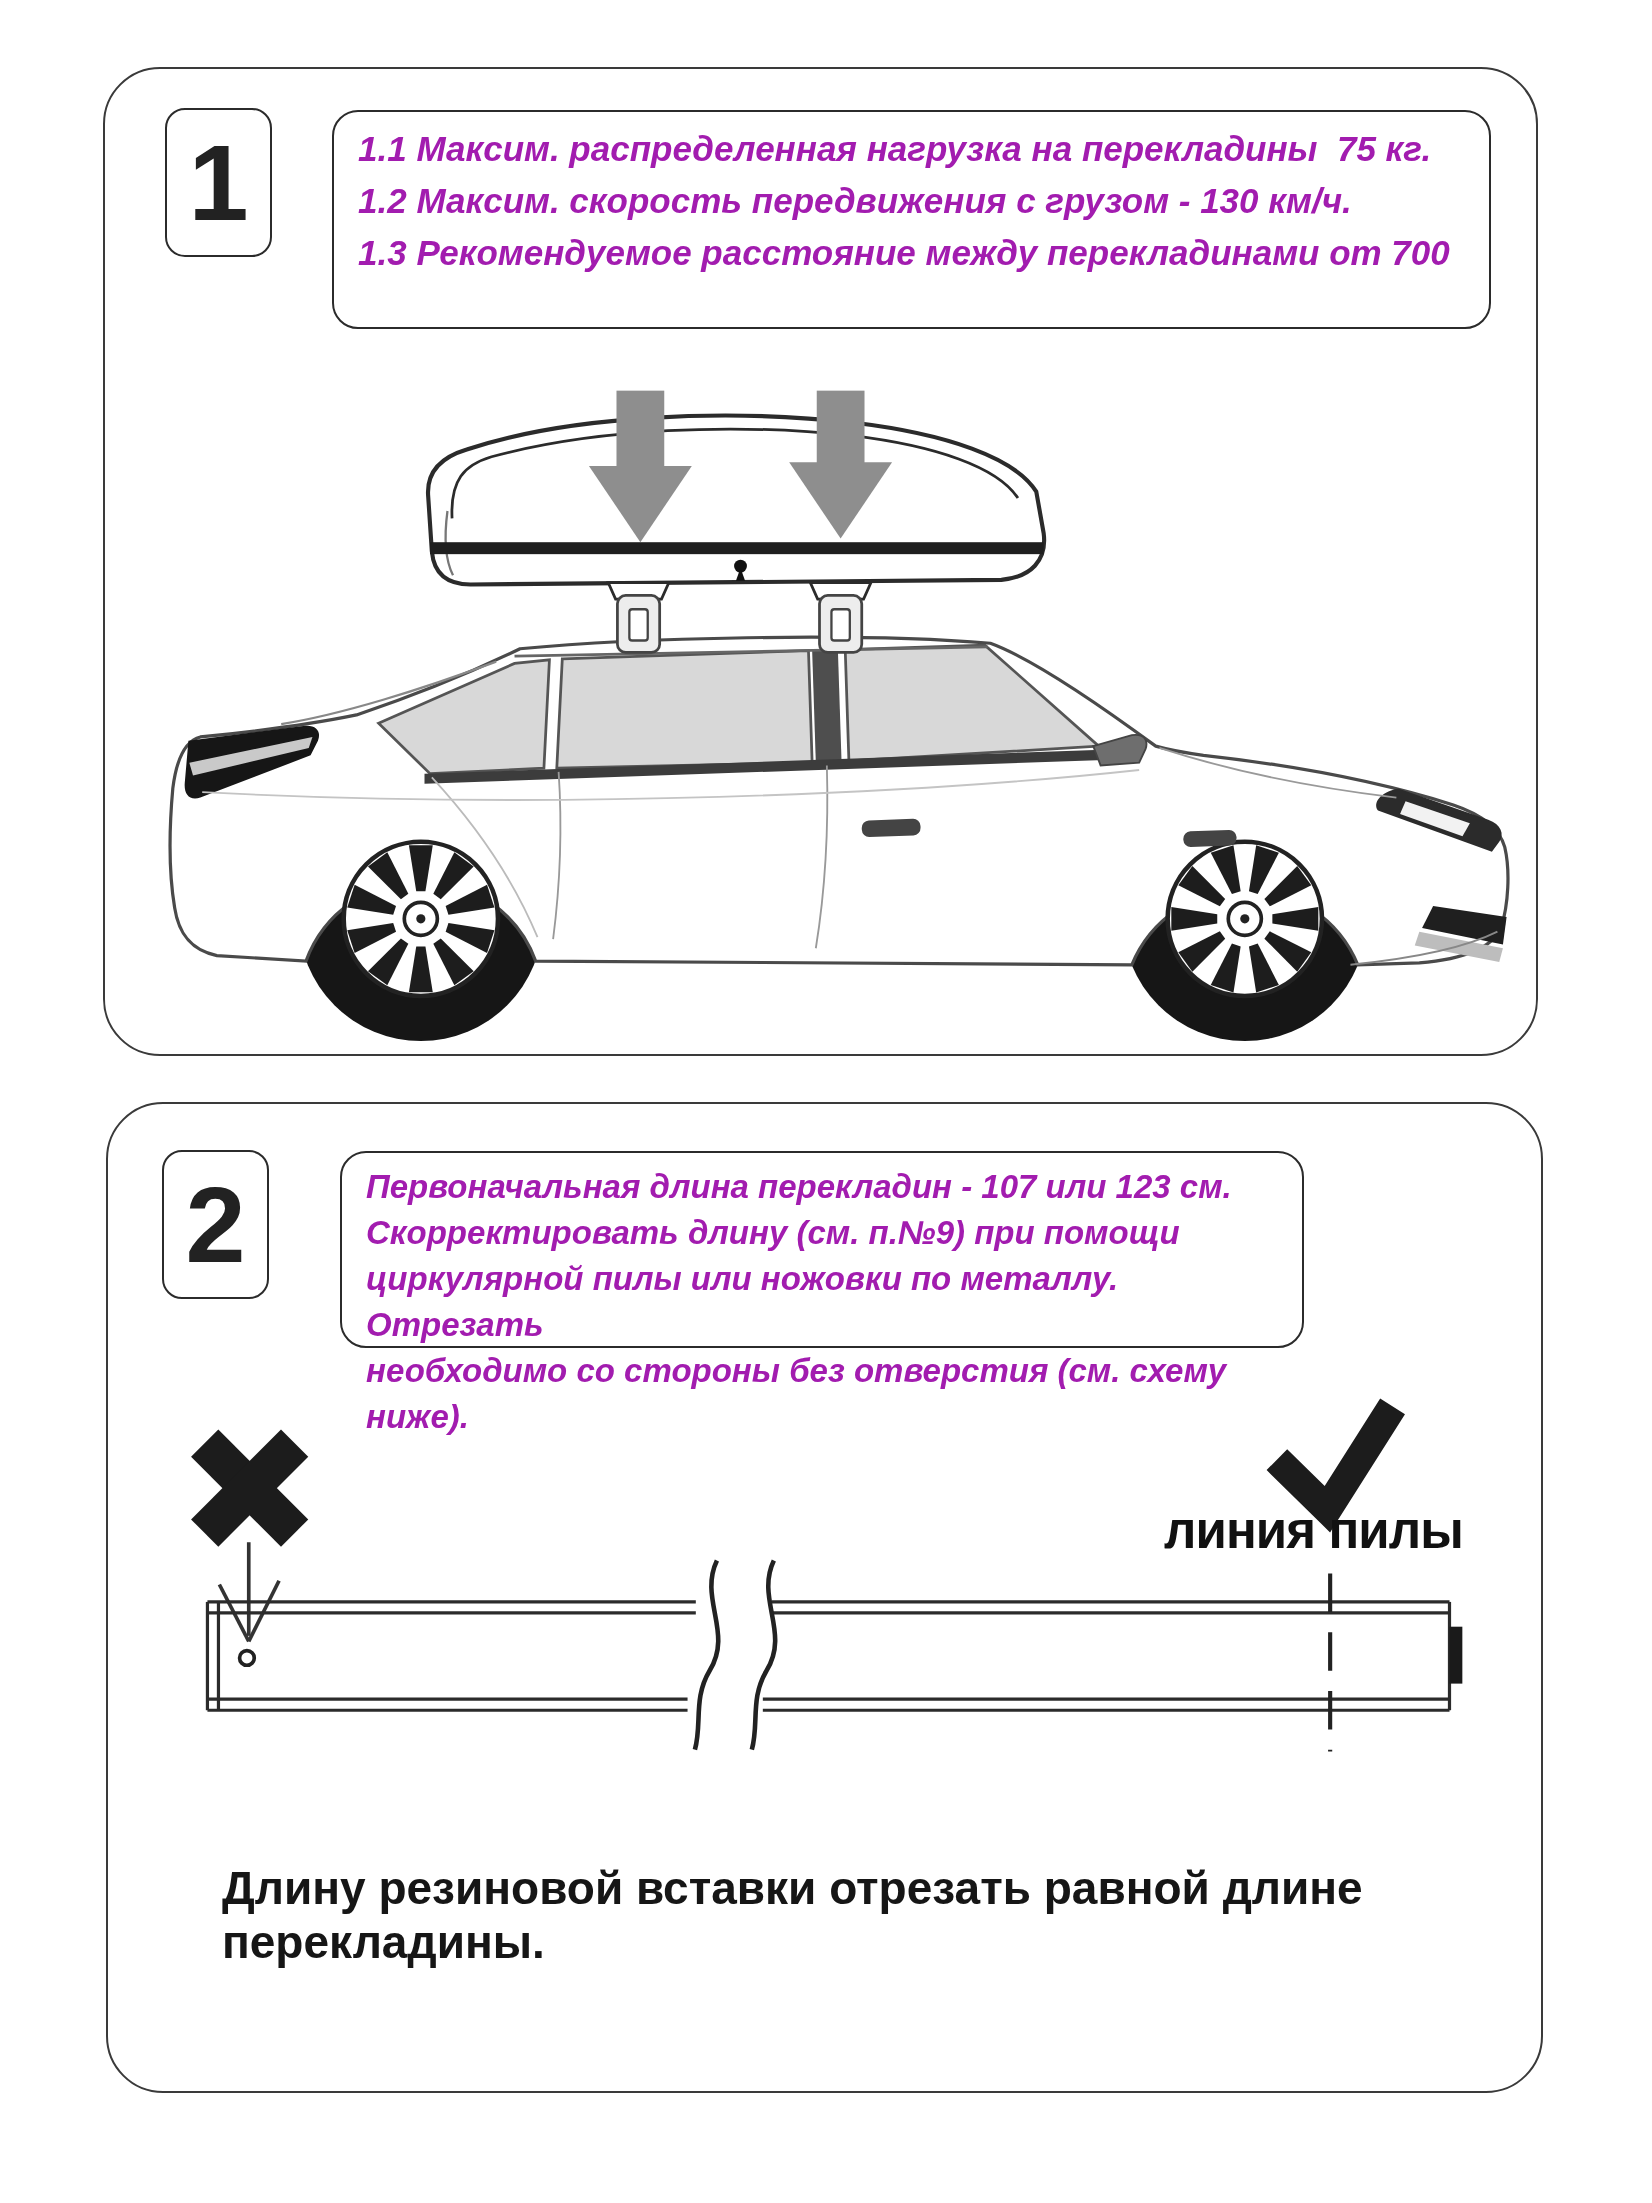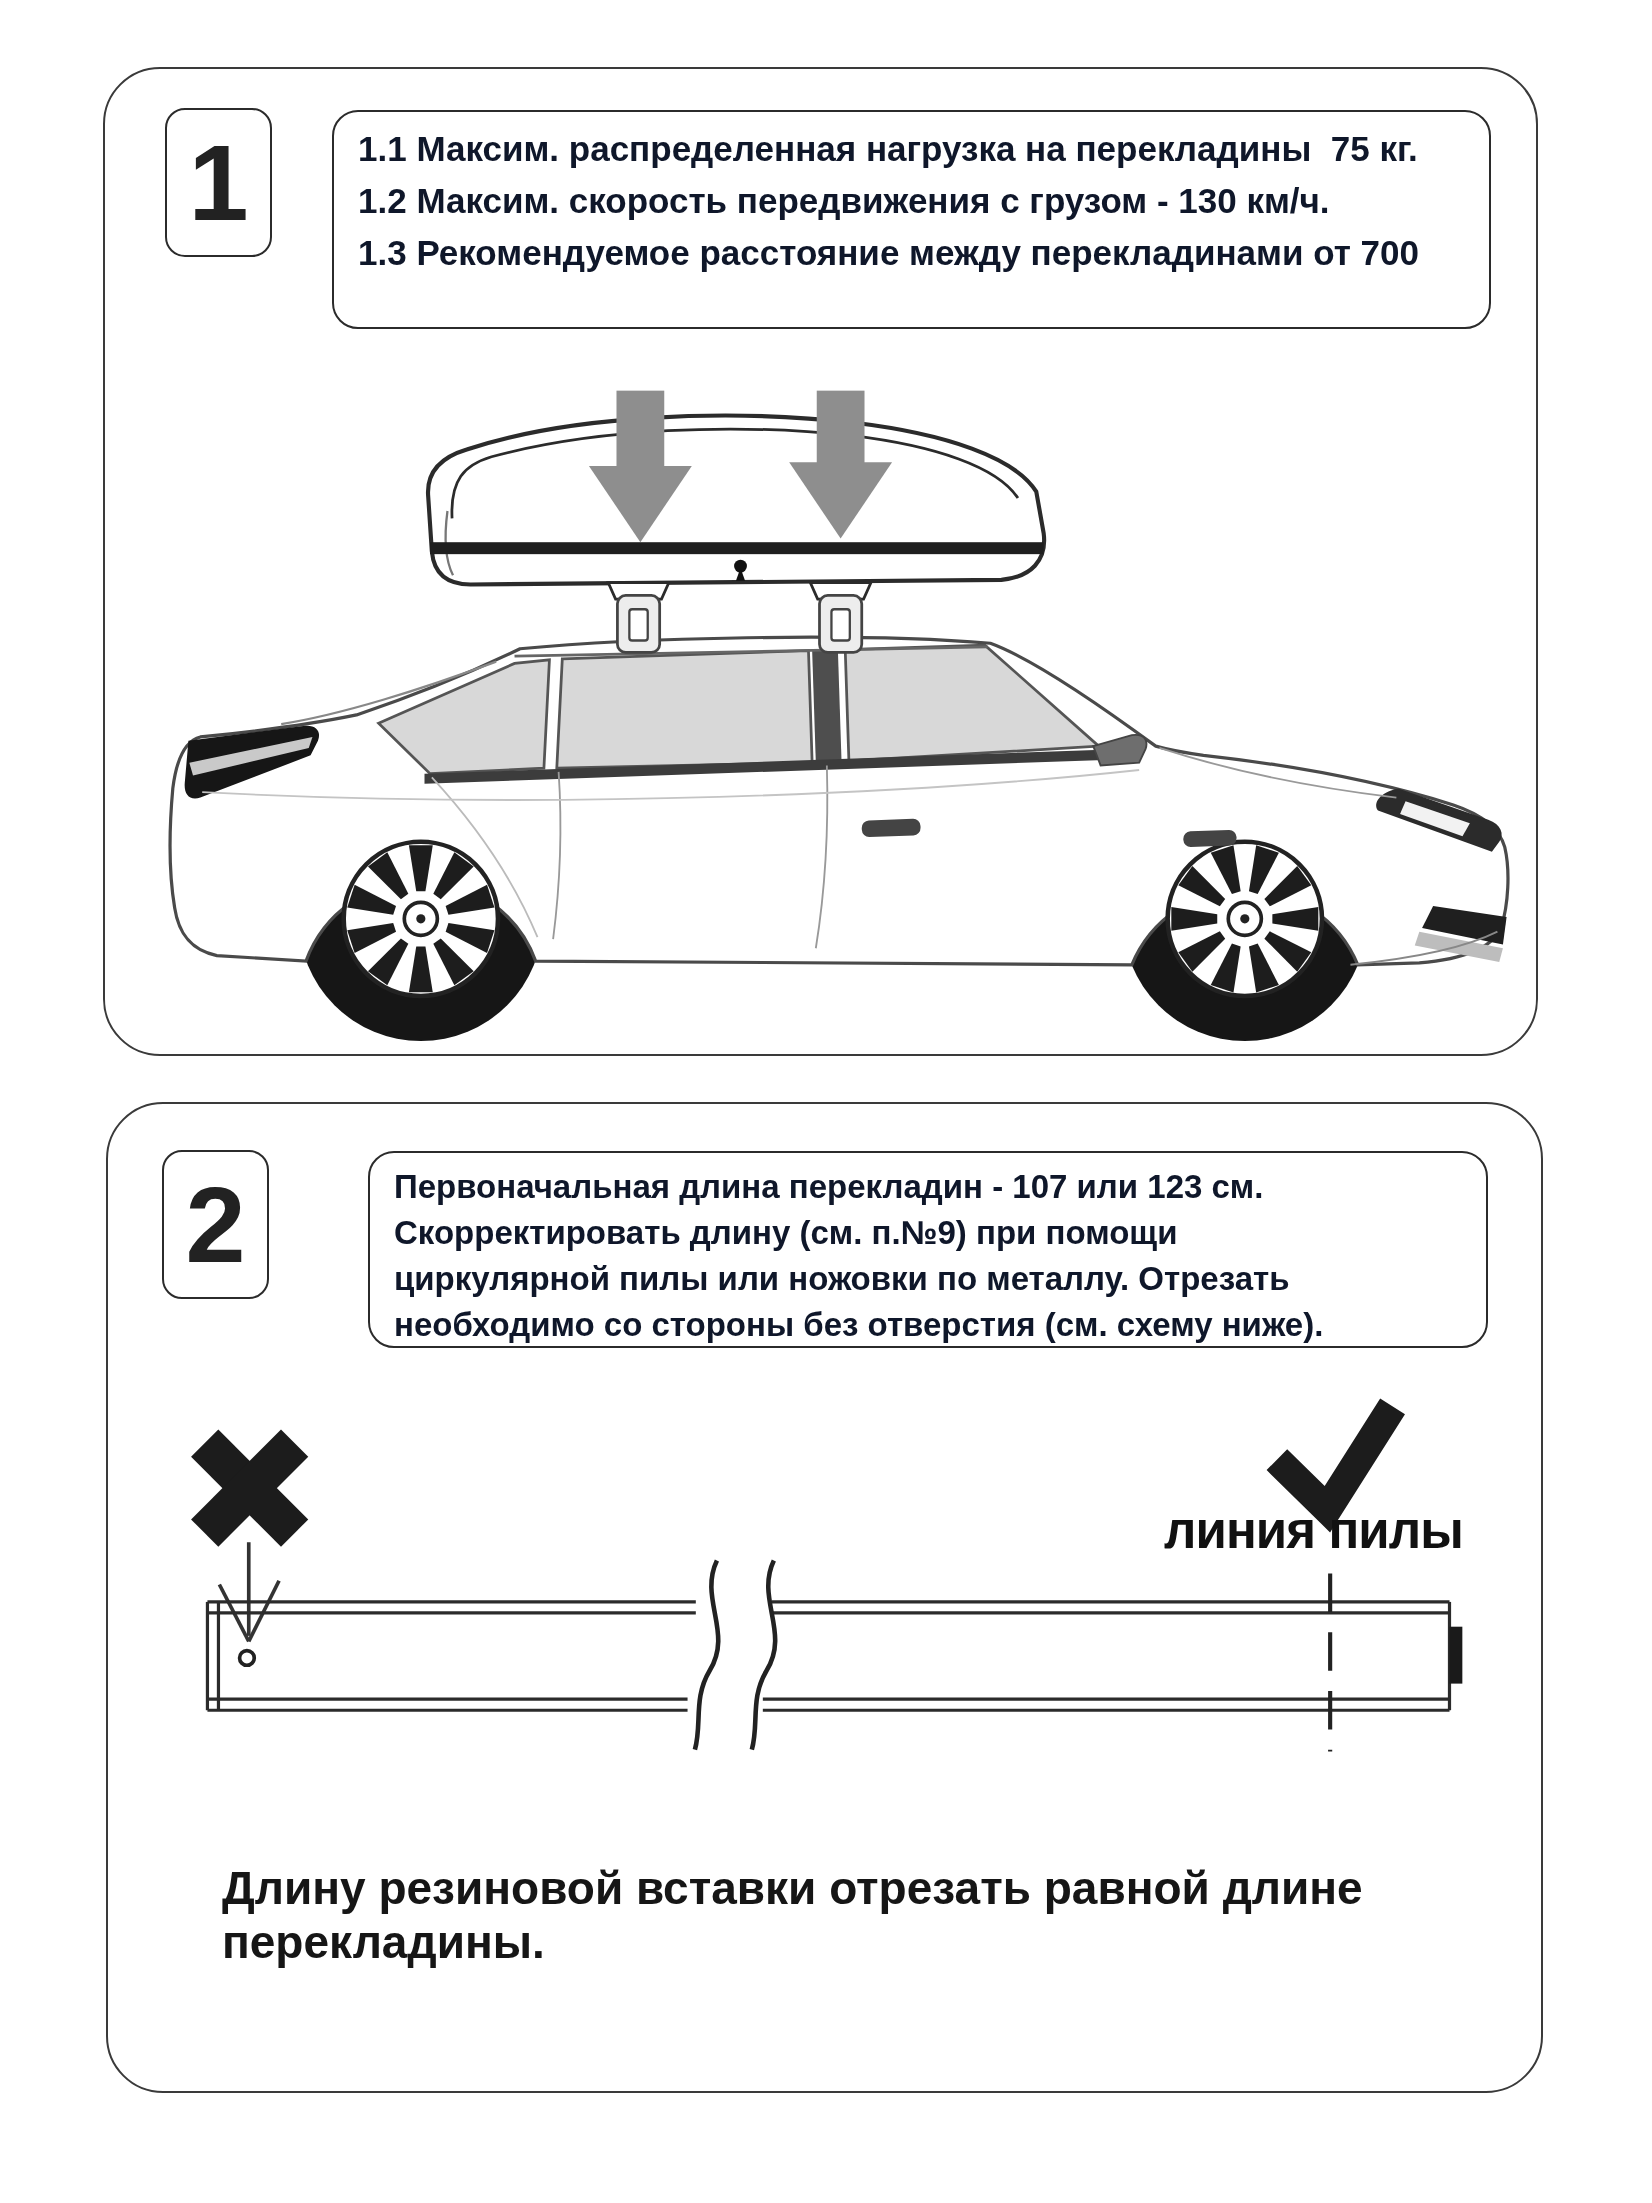--- a/index.html
+++ b/index.html
@@ -4,21 +4,21 @@
 <style>
   html,body{margin:0;padding:0;background:#ffffff;}
   body{width:1653px;height:2204px;position:relative;overflow:hidden;
        font-family:"Liberation Sans","DejaVu Sans",sans-serif;color:#1d1d1d;}
   .panel{position:absolute;border:2.8px solid #3a3a3a;border-radius:57px;background:#fff;}
   .badge{position:absolute;width:103px;height:145px;border:2.8px solid #2b2b2b;border-radius:20px;
          display:flex;align-items:center;justify-content:center;
          font-size:108px;font-weight:700;color:#222;background:#fff;}
   .textbox{position:absolute;border:2.8px solid #2b2b2b;border-radius:26px;background:#fff;
            padding:11px 24px;box-sizing:border-box;}
-  .tline{font-weight:700;color:#0f172a;white-space:pre-wrap;}
+  .tline{font-weight:700;color:#a21caf;white-space:pre-wrap;font-style:italic;}
   #textbox1 .tline{font-size:35px;line-height:52px;}
   #textbox2 .tline{font-size:33px;line-height:46px;}
   .cutlabel{position:absolute;font-weight:700;font-size:51px;letter-spacing:-0.9px;color:#111;
             text-align:center;line-height:53px;}
   .footnote{position:absolute;font-weight:700;font-size:46px;color:#161616;white-space:pre-wrap;}
   svg{position:absolute;overflow:visible;}
 </style>
 </head>
 <body>
 
@@ -147,21 +147,21 @@
     <polygon points="859,503 971,503 915,586"></polygon>
   </g>
 </svg>
 
 <div class="panel" id="panel2" style="left:106px;top:1102px;width:1433px;height:987px;"></div>
 
 <div class="badge" style="left:162px;top:1150px;">
   <span>2</span>
 </div>
 
-<div class="textbox" id="textbox2" style="left:340px;top:1151px;width:1120px;height:197px;margin-left:28px;">
+<div class="textbox" id="textbox2" style="left:340px;top:1151px;width:964px;height:197px;">
   <div class="tline">Первоначальная длина перекладин - 107 или 123 см.</div>
   <div class="tline">Скорректировать длину (см. п.№9) при помощи</div>
   <div class="tline">циркулярной пилы или ножовки по металлу. Отрезать</div>
   <div class="tline">необходимо со стороны без отверстия (см. схему ниже).</div>
 </div>
 
 <svg style="left:106px;top:1377px;" width="1433" height="459" viewBox="115 1500 1560 500">
 
   <g stroke="#1c1c1c" stroke-width="42">
     <line x1="222" y1="1572" x2="320" y2="1670"></line>

